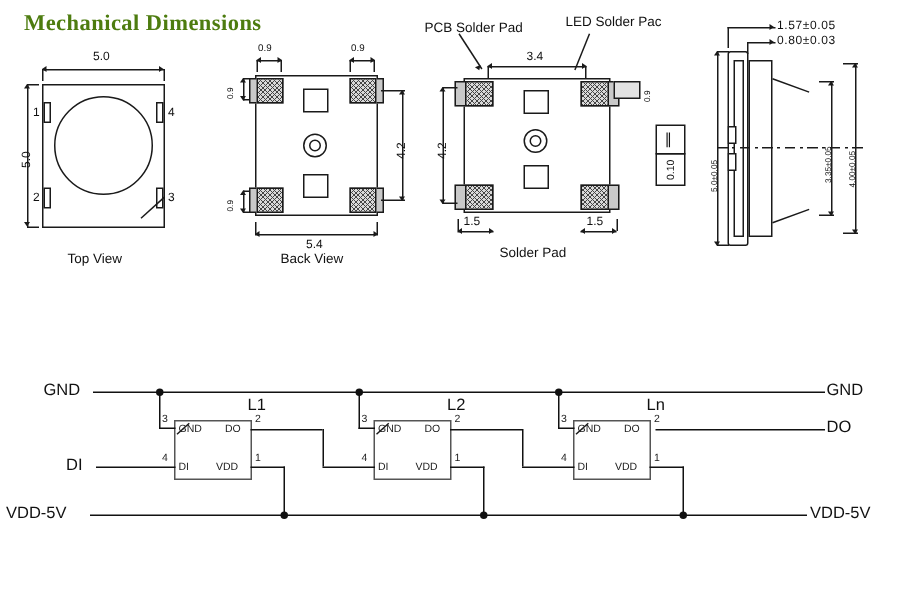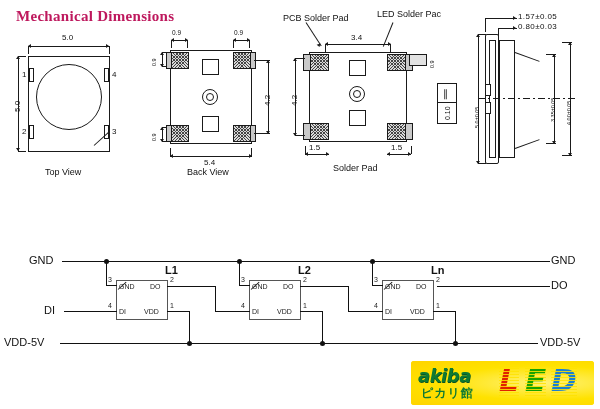--- a/index.html
+++ b/index.html
@@ -18,21 +18,21 @@
   .page {
     position: absolute;
     inset: 0;
     background: #ffffff;
   }
   
   .sec-title {
     position: absolute;
     font-family: "Liberation Serif", serif;
     font-weight: bold;
-    color: #be185d;
+    color: #4d7c0f;
     white-space: nowrap;
   }
   #mech-title {
     left: 16px; top: 8px;
     font-size: 15px;
     letter-spacing: 0.3px;
   }
   #circuit-title {
     left: 6px; top: 228px;
     font-size: 14.5px;
@@ -116,21 +116,21 @@
   }
   .ic {
     position: absolute;
     border: 1px solid #555;
     box-sizing: border-box;
     background: #fff;
   }
   .ic-name {
     position: absolute;
     font-size: 11px;
-    font-weight: bold;
+    font-weight: normal;
     font-family: "Liberation Sans", sans-serif;
     color: #111;
     white-space: nowrap;
     padding-left: 28px;
   }
   .pin-lbl {
     position: absolute;
     font-size: 7px;
     font-family: "Liberation Sans", sans-serif;
     color: #222;
@@ -519,23 +519,14 @@
     <div class="wire wirev" style="left:372px; top:9px; height:25px;"></div>
     <div class="wire wireh" style="left:372px; top:33px; width:11px;"></div>
     <div class="node" style="left:370px; top:7px;"></div>
     <div class="wire wirev" style="left:348px; top:34px; height:25px;"></div>
     <div class="wire wireh" style="left:348px; top:59px; width:35px;"></div>
     <div class="wire wireh" style="left:433px; top:59px; width:23px;"></div>
     <div class="wire wirev" style="left:455px; top:59px; height:33px;"></div>
     <div class="node" style="left:453px; top:89px;"></div>
   </div>
 
-  <div id="logo">
-    <div id="logo-inner">
-      <div class="logo-akiba">akiba</div>
-      <div class="logo-kana">ピカリ館</div>
-      <div class="logo-led" id="led-l">L</div>
-      <div class="logo-led" id="led-e">E</div>
-      <div class="logo-led" id="led-d">D</div>
-    </div>
-  </div>
 
 </div>
 
 </body></html>

